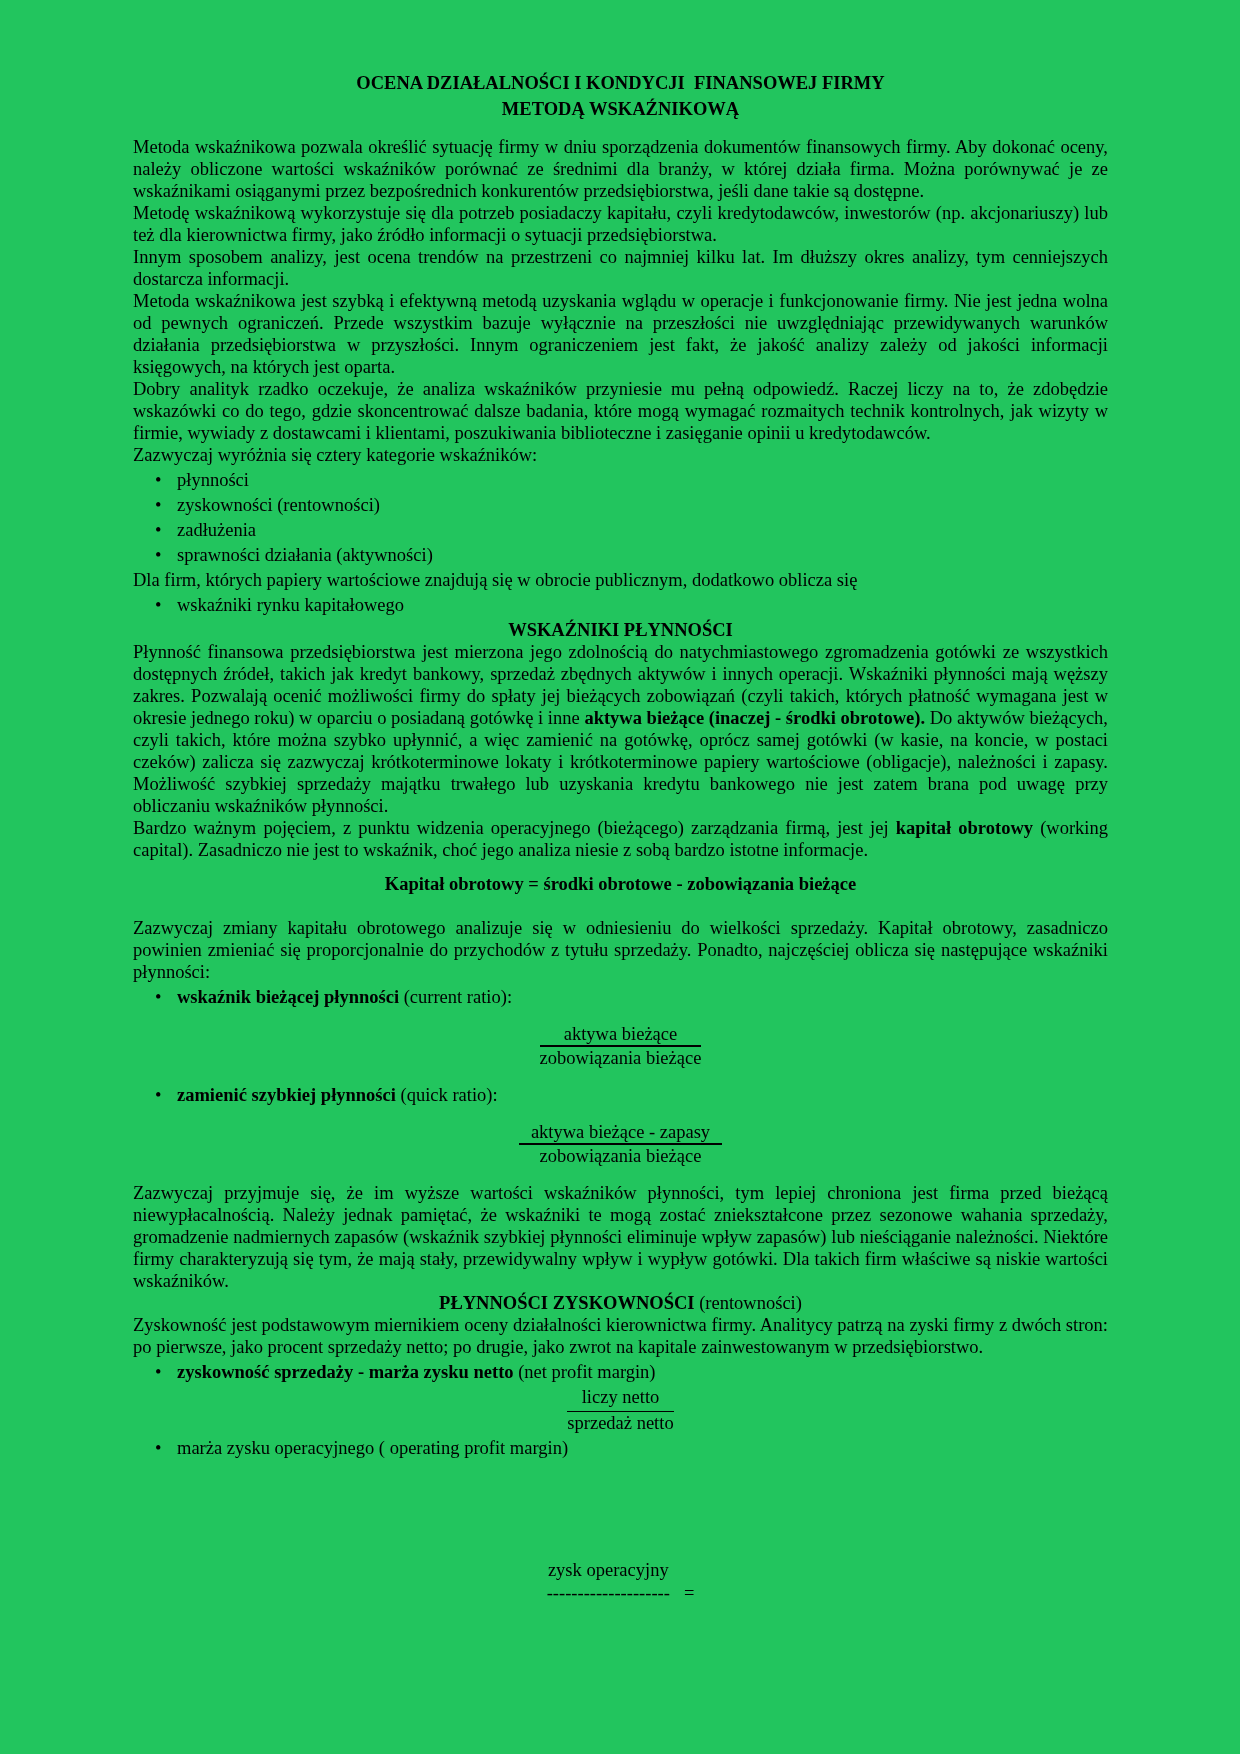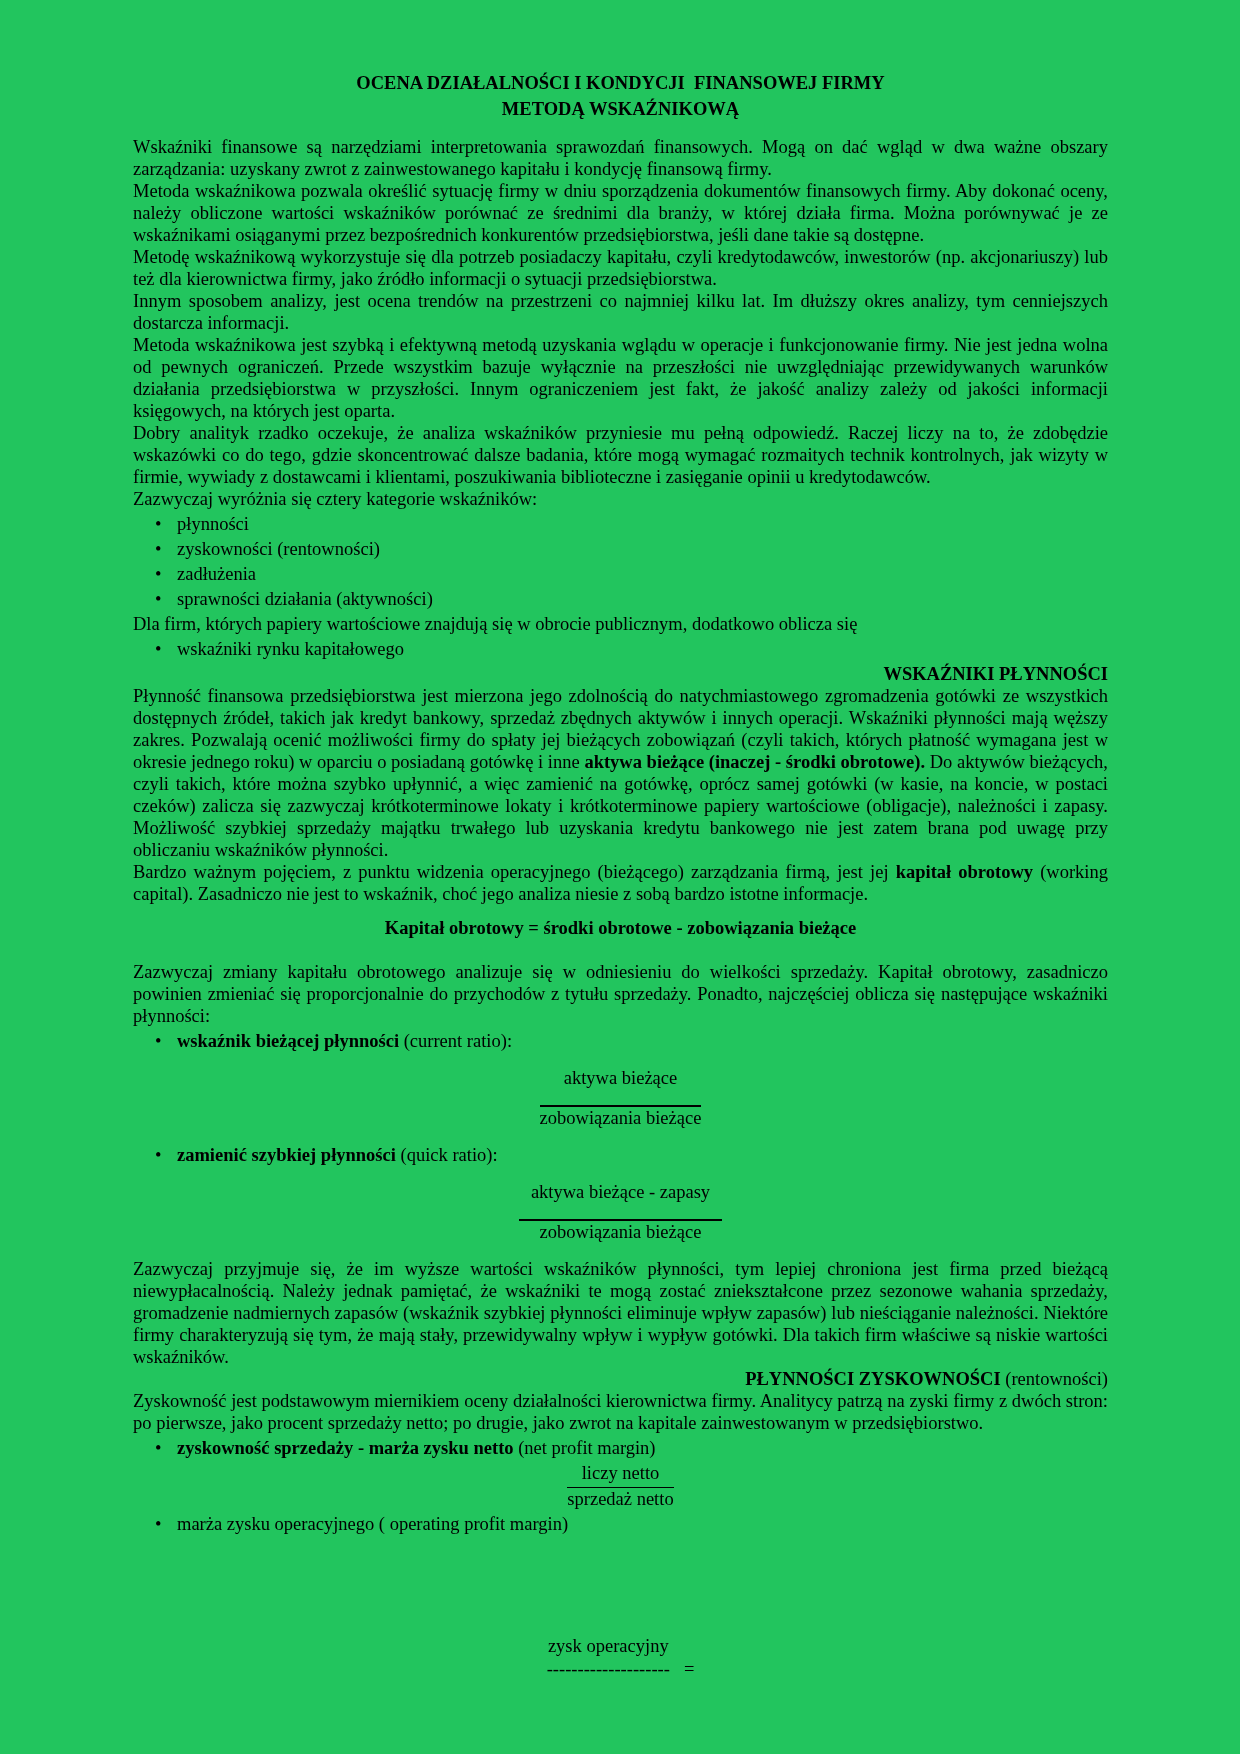--- a/index.html
+++ b/index.html
@@ -4,47 +4,46 @@
 <style>
   html,body{margin:0;padding:0;background:#ffffff;}
   .page{
     width:1240px;height:1754px;background:#22c55e;box-sizing:border-box;
     padding:70px 132px 0 133px;font-family:"Liberation Serif",serif;color:#000000;
     overflow:hidden;
   }
   .title-block{margin-bottom:14px;}
   .title-line{text-align:center;font-weight:bold;font-size:18.5px;line-height:26px;white-space:pre-wrap;}
   .para{font-size:18.5px;line-height:22px;text-align:justify;}
-  .heading{text-align:right;}
+  .heading{text-align:center;}
   .b{font-weight:bold;}
   .bullet{display:flex;font-size:18.5px;line-height:22px;margin:3px 0;}
   .dot{flex:0 0 auto;width:22px;margin-left:22px;}
   .btxt{flex:1;}
   .center-line{font-size:18.5px;line-height:22px;text-align:center;margin:12px 0 22px;}
   .fraction-block{text-align:center;margin:15px 0;font-size:18.5px;line-height:22px;}
   .fraction-block.compact{margin:2px 0;}
   .fraction{display:inline-block;}
-  .frac-num{display:block;padding:0 12px 16px;border-bottom:2px solid #000;}
+  .frac-num{display:block;padding:0 12px 0;border-bottom:2px solid #000;}
   .compact .frac-num{padding:0 6px 3px;border-bottom-width:1.5px;}
   .frac-den{display:block;}
   .op-block{display:flex;justify-content:center;align-items:flex-end;gap:14px;margin-top:100px;font-size:18.5px;line-height:23px;}
   .opf-col{text-align:center;}
   .opf-line{display:block;}
   .opf-eq{flex:0 0 auto;}
 </style>
 </head>
 <body>
 
 <div class="page">
   <div class="title-block">
     <div class="title-line">OCENA DZIAŁALNOŚCI I KONDYCJI  FINANSOWEJ FIRMY</div>
     <div class="title-line">METODĄ WSKAŹNIKOWĄ</div>
   </div>
   <div id="doc-blocks">
-      <div class="para"><span>Wskaźniki finansowe są narzędziami interpretowania sprawozdań finansowych. Mogą on dać wgląd w dwa ważne obszary zarządzania: uzyskany zwrot z zainwestowanego kapitału i kondycję finansową firmy.</span></div>
       <div class="para"><span>Metoda wskaźnikowa pozwala określić sytuację firmy w dniu sporządzenia dokumentów finansowych firmy. Aby dokonać oceny, należy obliczone wartości wskaźników porównać ze średnimi dla branży, w której działa firma. Można porównywać je ze wskaźnikami osiąganymi przez bezpośrednich konkurentów przedsiębiorstwa, jeśli dane takie są dostępne.</span></div>
       <div class="para"><span>Metodę wskaźnikową wykorzystuje się dla potrzeb posiadaczy kapitału, czyli kredytodawców, inwestorów (np. akcjonariuszy) lub też dla kierownictwa firmy, jako źródło informacji o sytuacji przedsiębiorstwa.</span></div>
       <div class="para"><span>Innym sposobem analizy, jest ocena trendów na przestrzeni co najmniej kilku lat. Im dłuższy okres analizy, tym cenniejszych dostarcza informacji.</span></div>
       <div class="para"><span>Metoda wskaźnikowa jest szybką i efektywną metodą uzyskania wglądu w operacje i funkcjonowanie firmy. Nie jest jedna wolna od pewnych ograniczeń. Przede wszystkim bazuje wyłącznie na przeszłości nie uwzględniając przewidywanych warunków działania przedsiębiorstwa w przyszłości. Innym ograniczeniem jest fakt, że jakość analizy zależy od jakości informacji księgowych, na których jest oparta.</span></div>
       <div class="para"><span>Dobry analityk rzadko oczekuje, że analiza wskaźników przyniesie mu pełną odpowiedź. Raczej liczy na to, że zdobędzie wskazówki co do tego, gdzie skoncentrować dalsze badania, które mogą wymagać rozmaitych technik kontrolnych, jak wizyty w firmie, wywiady z dostawcami i klientami, poszukiwania biblioteczne i zasięganie opinii u kredytodawców.</span></div>
       <div class="para"><span>Zazwyczaj wyróżnia się cztery kategorie wskaźników:</span></div>
       <div class="bullet">
         <span class="dot">•</span>
         <span class="btxt"><span>płynności</span></span>
       </div>

